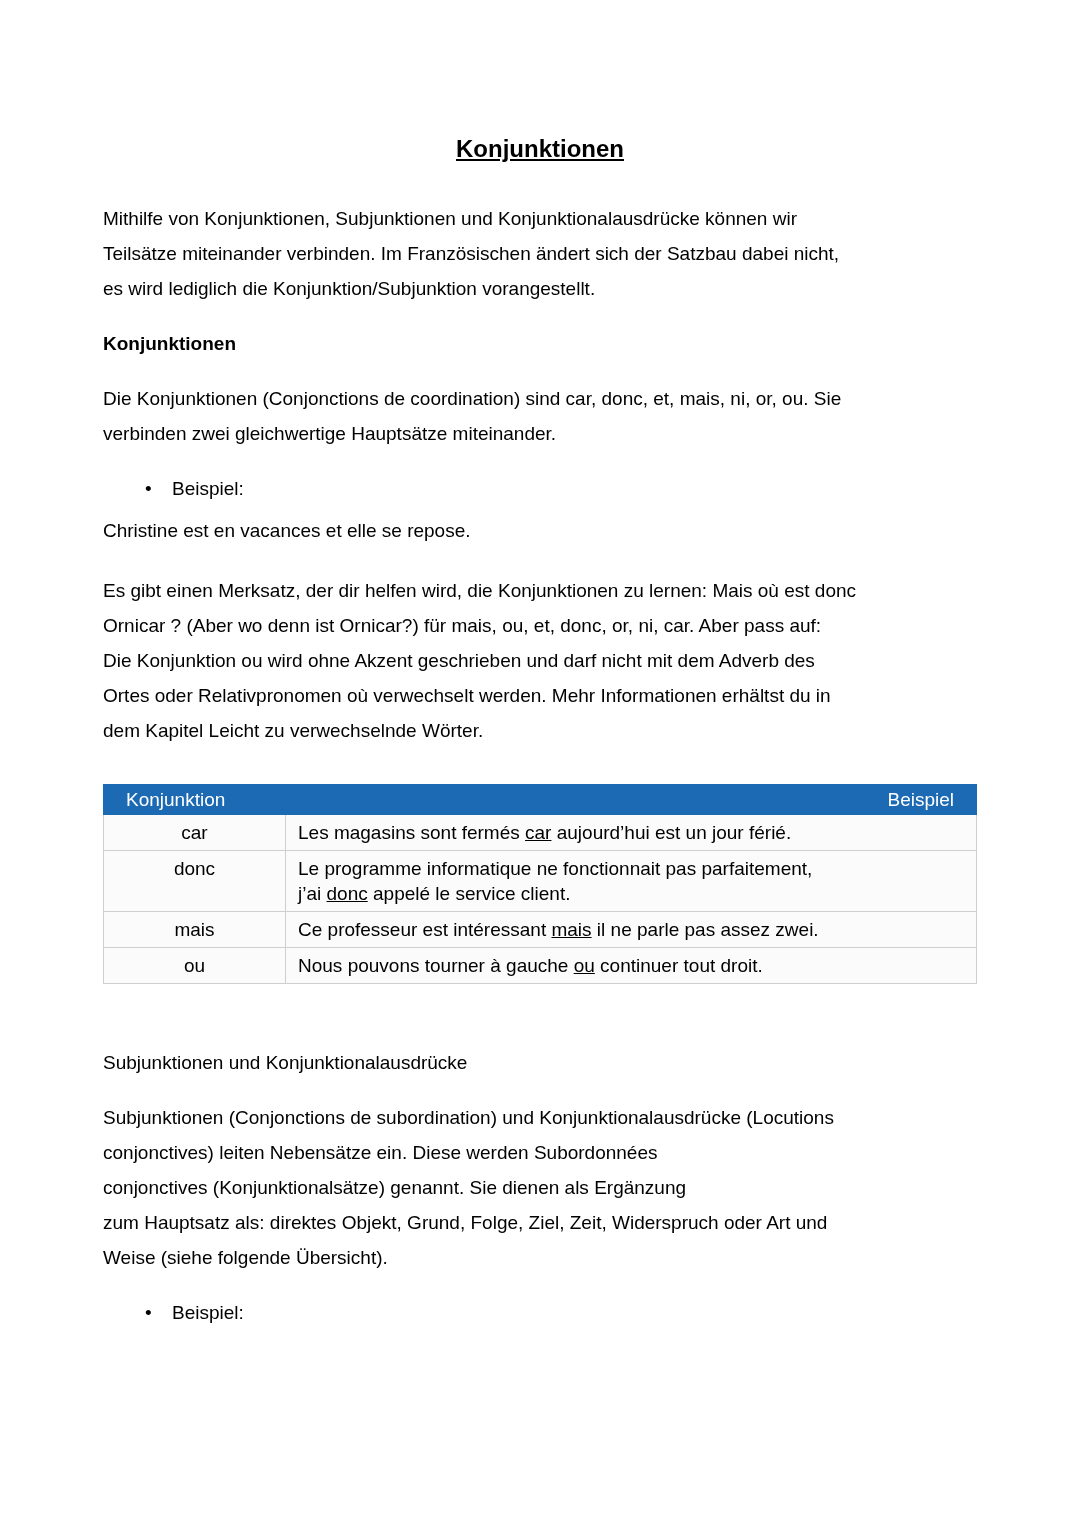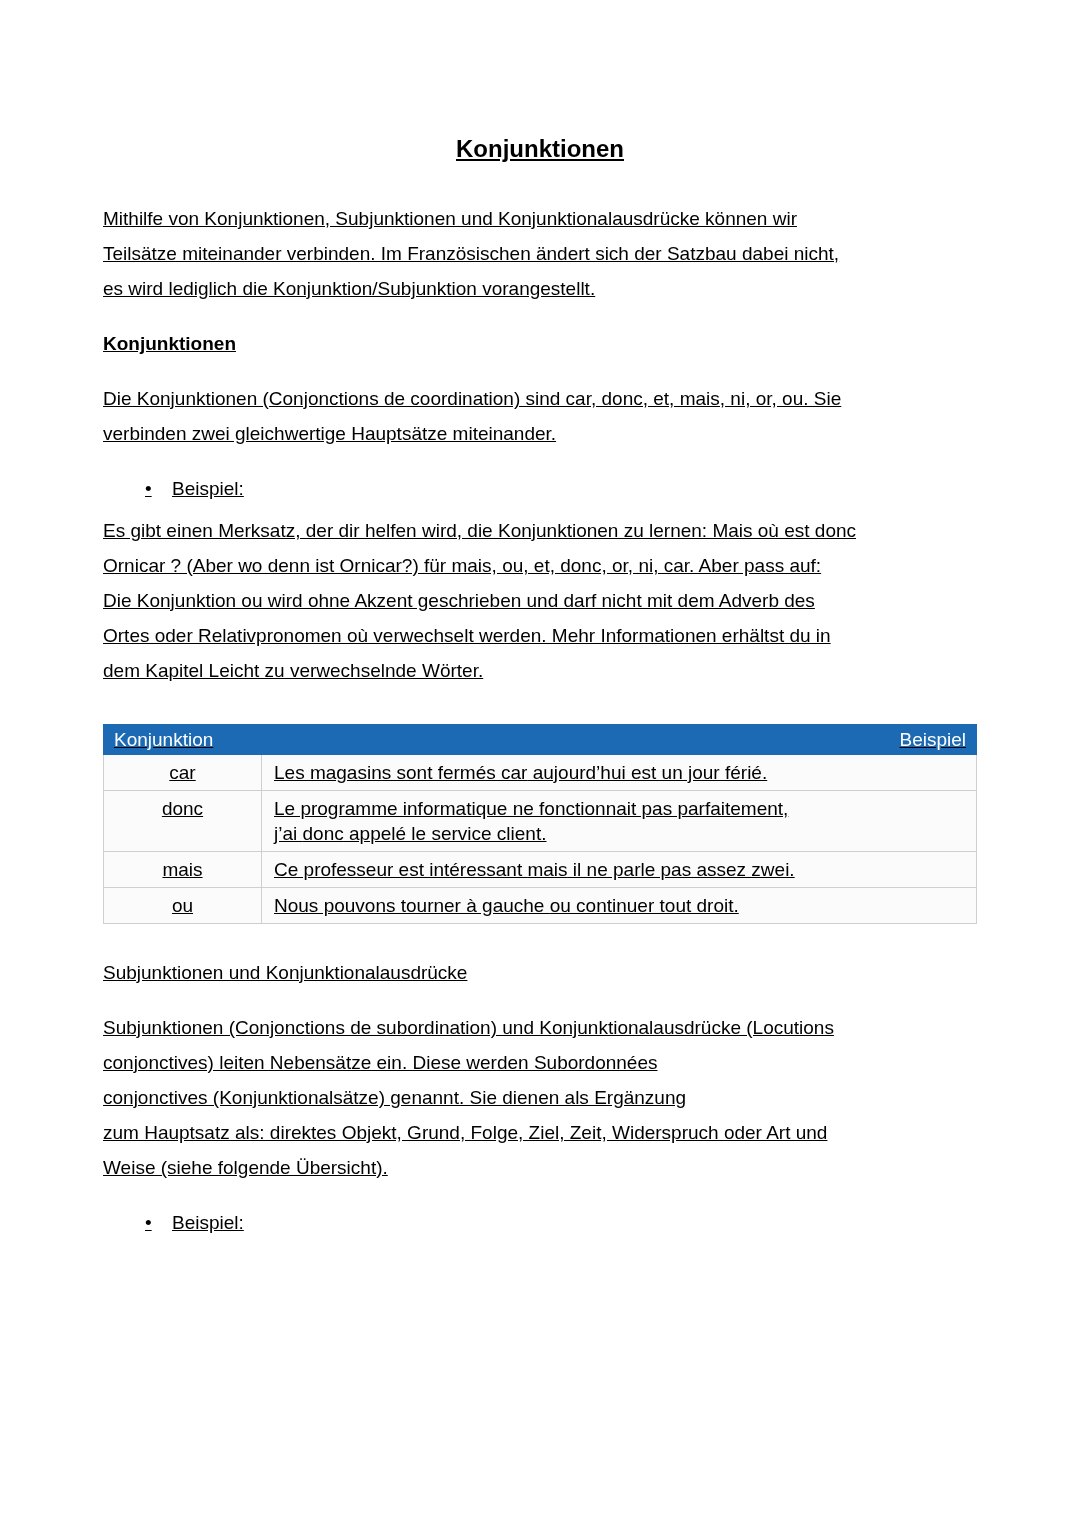--- a/index.html
+++ b/index.html
@@ -12,21 +12,20 @@
     min-height: 1527px;
     font-family: "Liberation Sans", sans-serif;
     color: #000000;
   }
   .page {
     width: 1080px;
     min-height: 1527px;
     box-sizing: border-box;
     padding: 135px 103px 40px 103px;
     background: #ffffff;
-    text-decoration: underline;
   }
   .doc-title {
     font-size: 24px;
     font-weight: bold;
     text-decoration: underline;
     text-align: center;
     margin: 0 0 38px 0;
     line-height: 28px;
   }
   p.body-text {
@@ -38,21 +37,21 @@
   .section-heading-bold {
     font-size: 19px;
     line-height: 25px;
     font-weight: bold;
     margin: 0 0 25px 0;
   }
   .section-heading-plain {
     font-size: 19px;
     line-height: 25px;
     font-weight: normal;
-    margin: 36px 0 25px 0;
+    margin: 66px 0 25px 0;
   }
   .bullet-row {
     display: flex;
     margin: 5px 0 12px 42px;
     font-size: 19px;
     line-height: 25px;
   }
   .bullet-marker {
     width: 27px;
     flex: 0 0 27px;
@@ -66,21 +65,21 @@
     margin: 36px 0 0 0;
     font-size: 19px;
     line-height: 25px;
     table-layout: fixed;
   }
   table.conj-table th {
     background: var(--hdr-bg, #1b6ab3);
     color: var(--hdr-fg, #ffffff);
     font-weight: normal;
     font-size: 19px;
-    padding: 2px 10px;
+    padding: 2px 22px;
     border: 1px solid var(--hdr-bg, #1b6ab3);
   }
   th.conj-header { text-align: left; width: 137px; }
   th.example-header { text-align: right; }
   table.conj-table td {
     border: 1px solid var(--tbl-border, #cfcfcf);
     background: var(--row-bg, #fbfbfb);
     padding: 5px 12px;
     vertical-align: top;
     white-space: pre-wrap;
@@ -102,20 +101,21 @@
   <h2 class="section-heading-bold">Konjunktionen</h2>
 
   <p class="body-text">Die Konjunktionen (Conjonctions de coordination) sind car, donc, et, mais, ni, or, ou. Sie
 verbinden zwei gleichwertige Hauptsätze miteinander.</p>
 
   <div class="bullet-row">
     <span class="bullet-marker">•</span>
     <span>Beispiel:</span>
   </div>
 
+  <p class="body-text example-line">Christine est en vacances et elle se repose.</p>
 
   <p class="body-text">Es gibt einen Merksatz, der dir helfen wird, die Konjunktionen zu lernen: Mais où est donc
 Ornicar ? (Aber wo denn ist Ornicar?) für mais, ou, et, donc, or, ni, car. Aber pass auf:
 Die Konjunktion ou wird ohne Akzent geschrieben und darf nicht mit dem Adverb des
 Ortes oder Relativpronomen où verwechselt werden. Mehr Informationen erhältst du in
 dem Kapitel Leicht zu verwechselnde Wörter.</p>
 
   <table class="conj-table">
     <thead>
       <tr>

